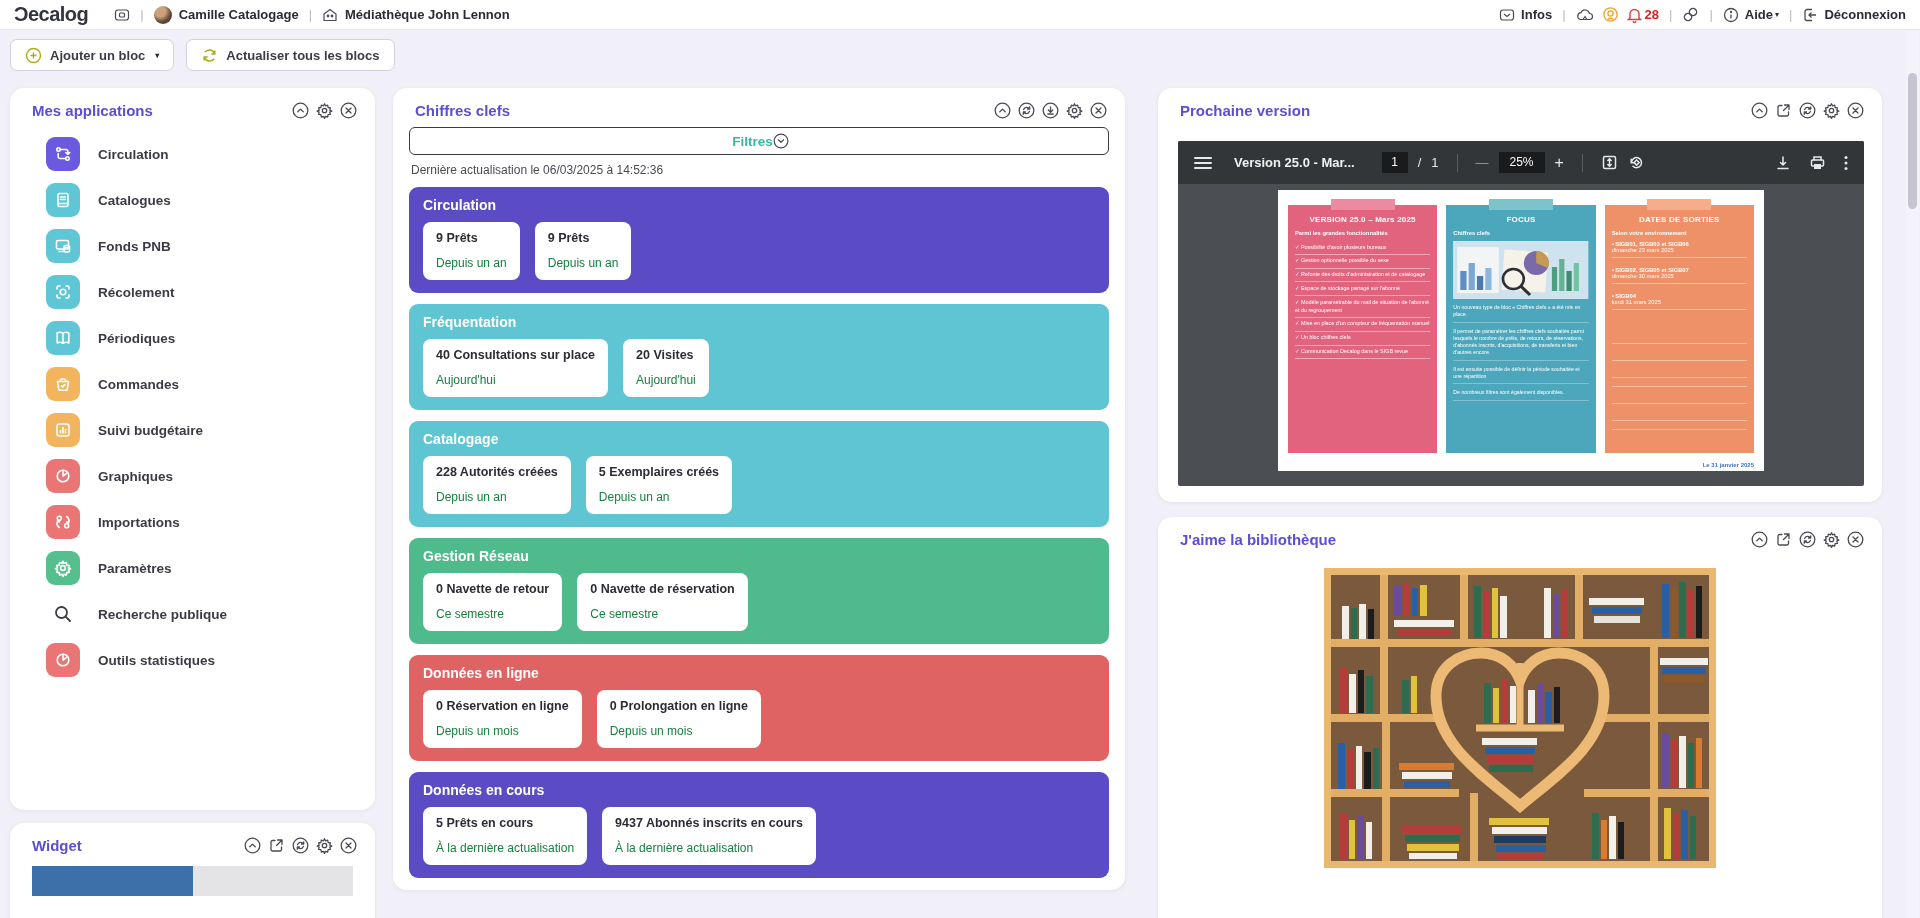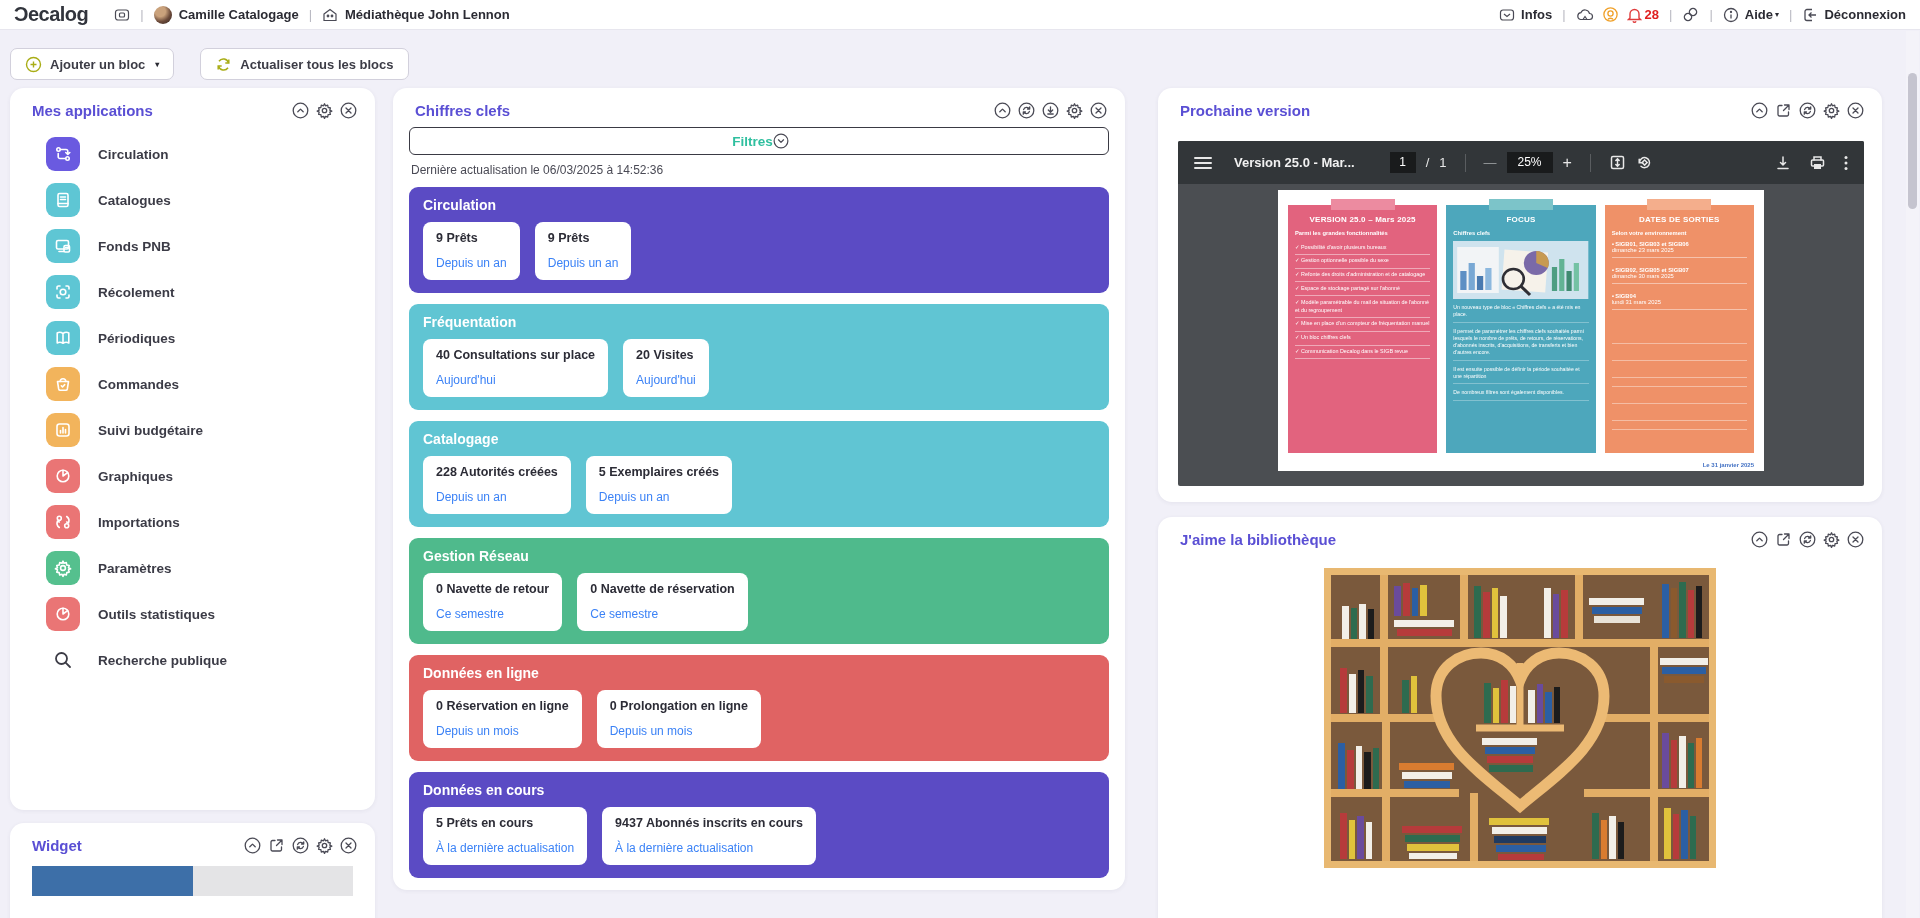--- a/index.html
+++ b/index.html
@@ -16,21 +16,21 @@
   .avatar { width:18px; height:18px; border-radius:50%; margin-right:7px;
             background:radial-gradient(circle at 35% 30%, #caa27c 0 30%, #6b4a3a 60%, #2e2320 100%); }
   .gico { color:#4a4a55; display:flex; align-items:center; }
   .spacer { flex:1; }
   .orange { color:#f0a028; }
   .red { color:#e03c3c; }
   .badge-count { color:#e02020; font-weight:700; font-size:13px; margin-left:3px; }
   .caret { font-size:8px; margin-left:2px; color:#2b2b33; }
 
   
-  .topbar { position:absolute; left:0; top:30px; width:1920px; height:50px; display:flex; align-items:flex-end; padding:0 10px; gap:26px; }
+  .topbar { position:absolute; left:0; top:30px; width:1920px; height:50px; display:flex; align-items:center; padding:0 10px; gap:12px; }
   .tbtn { background:#fff; border:1px solid #d2d0dc; border-radius:7px; height:32px; display:flex; align-items:center;
           gap:8px; padding:0 14px; font-size:13px; font-weight:700; color:#3c3c46; cursor:pointer; }
   .obtn { color:#a9ad16; font-weight:400; display:flex; align-items:center; }
 
   
   .card { position:absolute; background:#fff; border-radius:14px; box-shadow:0 1px 4px rgba(50,50,90,.07); }
   .card-head { display:flex; align-items:center; justify-content:space-between; padding:14px 18px 6px 22px; }
   .card-title { color:#5a4fd4; font-weight:700; font-size:15px; }
   .icon-row { display:flex; gap:7px; align-items:center; color:#4a4a55; }
   .picon { display:flex; cursor:pointer; }
@@ -48,26 +48,26 @@
   .filters { height:28px; border:1.6px solid #3a3a44; border-radius:6px; display:flex; align-items:center;
              justify-content:center; padding:0 8px 0 11px; margin:2px 16px 8px; cursor:pointer; }
   .filters-label { color:#2fbf9f; font-weight:700; font-size:13.5px; }
   .update-note { font-size:12px; color:#4a4a55; margin:0 18px 10px; }
   .blocks { padding:0 16px; }
   .stat-block { border-radius:9px; padding:10px 14px 13px; margin-bottom:11px; color:#fff; }
   .stat-title { font-size:14px; font-weight:700; margin-bottom:9px; }
   .stat-cards { display:flex; gap:15px; }
   .stat-card { background:#fff; border-radius:8px; padding:9px 13px 10px; display:flex; flex-direction:column; gap:11px; }
   .stat-v { font-size:12.5px; font-weight:700; color:#2c2c36; white-space:nowrap; }
-  .stat-p { font-size:12px; color:#3b82f6; white-space:nowrap; }
+  .stat-p { font-size:12px; color:#15803d; white-space:nowrap; }
 
   
   .pdf { position:absolute; left:20px; top:53px; width:686px; height:345px; background:#4b4e52; border-radius:2px; overflow:hidden; }
   .pdf-toolbar { height:43px; background:#323639; display:flex; align-items:center; padding:0 16px; color:#f1f1f1; gap:10px; }
-  .pdf-title { font-size:13px; font-weight:700; margin:0 25px 0 12px; white-space:nowrap; }
+  .pdf-title { font-size:13px; font-weight:700; margin:0 17px 0 12px; white-space:nowrap; }
   .pdf-box { background:#191b1c; color:#fff; font-size:12px; text-align:center; border:none; }
   .page-box { width:26px; height:21px; line-height:21px; }
   .zoom-box { width:46px; height:21px; line-height:21px; }
   .pdf-sep { width:1px; height:18px; background:#5a5d60; margin:0 8px; }
   .pdf-t { font-size:13px; color:#e8e8e8; }
   .pdf-btn { display:flex; align-items:center; cursor:pointer; }
   .pdf-btn svg { stroke:#e8e8e8; fill:none; stroke-width:1.5; stroke-linecap:round; }
   .pdf-right { margin-left:auto; display:flex; gap:18px; align-items:center; }
 
   .pdf-page { position:absolute; left:100px; top:49px; width:486px; height:281px; background:#fff; padding:9px 10px; overflow:hidden; }
@@ -323,36 +323,36 @@
     <div class="app-item">
       <span class="app-ico" style="background-color: rgb(85, 192, 142);">
           <svg width="20" height="20" viewBox="0 0 20 20">
             <circle cx="10" cy="10" r="2.4"></circle>
             <path d="M10 3.2 l1 2.1 2.3-.7 .5 2.4 2.4 .5 -.7 2.3 2.1 1 -2.1 1 .7 2.3 -2.4 .5 -.5 2.4 -2.3 -.7 -1 2.1 -1 -2.1 -2.3 .7 -.5 -2.4 -2.4 -.5 .7 -2.3 -2.1 -1 2.1 -1 -.7 -2.3 2.4 -.5 .5 -2.4 2.3 .7 z"></path>
           </svg>
         </span>
       <span class="app-label">Paramètres</span>
     </div>
     <div class="app-item">
-      <span class="app-ico" style="background-color: rgb(234, 117, 117);">
-          <svg width="20" height="20" viewBox="0 0 20 20">
-            <circle cx="10" cy="10" r="5.8"></circle>
-            <path d="M10 10 V4.2 M10 10 L14.6 6.6"></path>
-          </svg>
-        </span>
-      <span class="app-label">Outils statistiques</span>
-    </div>
-    <div class="app-item">
       <span class="app-ico plain">
           <svg width="22" height="22" viewBox="0 0 22 22">
             <circle cx="9.5" cy="9.5" r="5.5"></circle>
             <path d="M13.6 13.6 L18 18"></path>
           </svg>
         </span>
       <span class="app-label">Recherche publique</span>
+    </div>
+    <div class="app-item">
+      <span class="app-ico" style="background-color: rgb(234, 117, 117);">
+          <svg width="20" height="20" viewBox="0 0 20 20">
+            <circle cx="10" cy="10" r="5.8"></circle>
+            <path d="M10 10 V4.2 M10 10 L14.6 6.6"></path>
+          </svg>
+        </span>
+      <span class="app-label">Outils statistiques</span>
     </div>
   </div>
 </div>
 
 <div class="card" style="left:10px; top:823px; width:365px; height:110px;">
   <div class="card-head">
     <span class="card-title">Widget</span>
     <span class="icon-row">
       <span class="picon">
           <svg width="17" height="17" viewBox="0 0 17 17">

